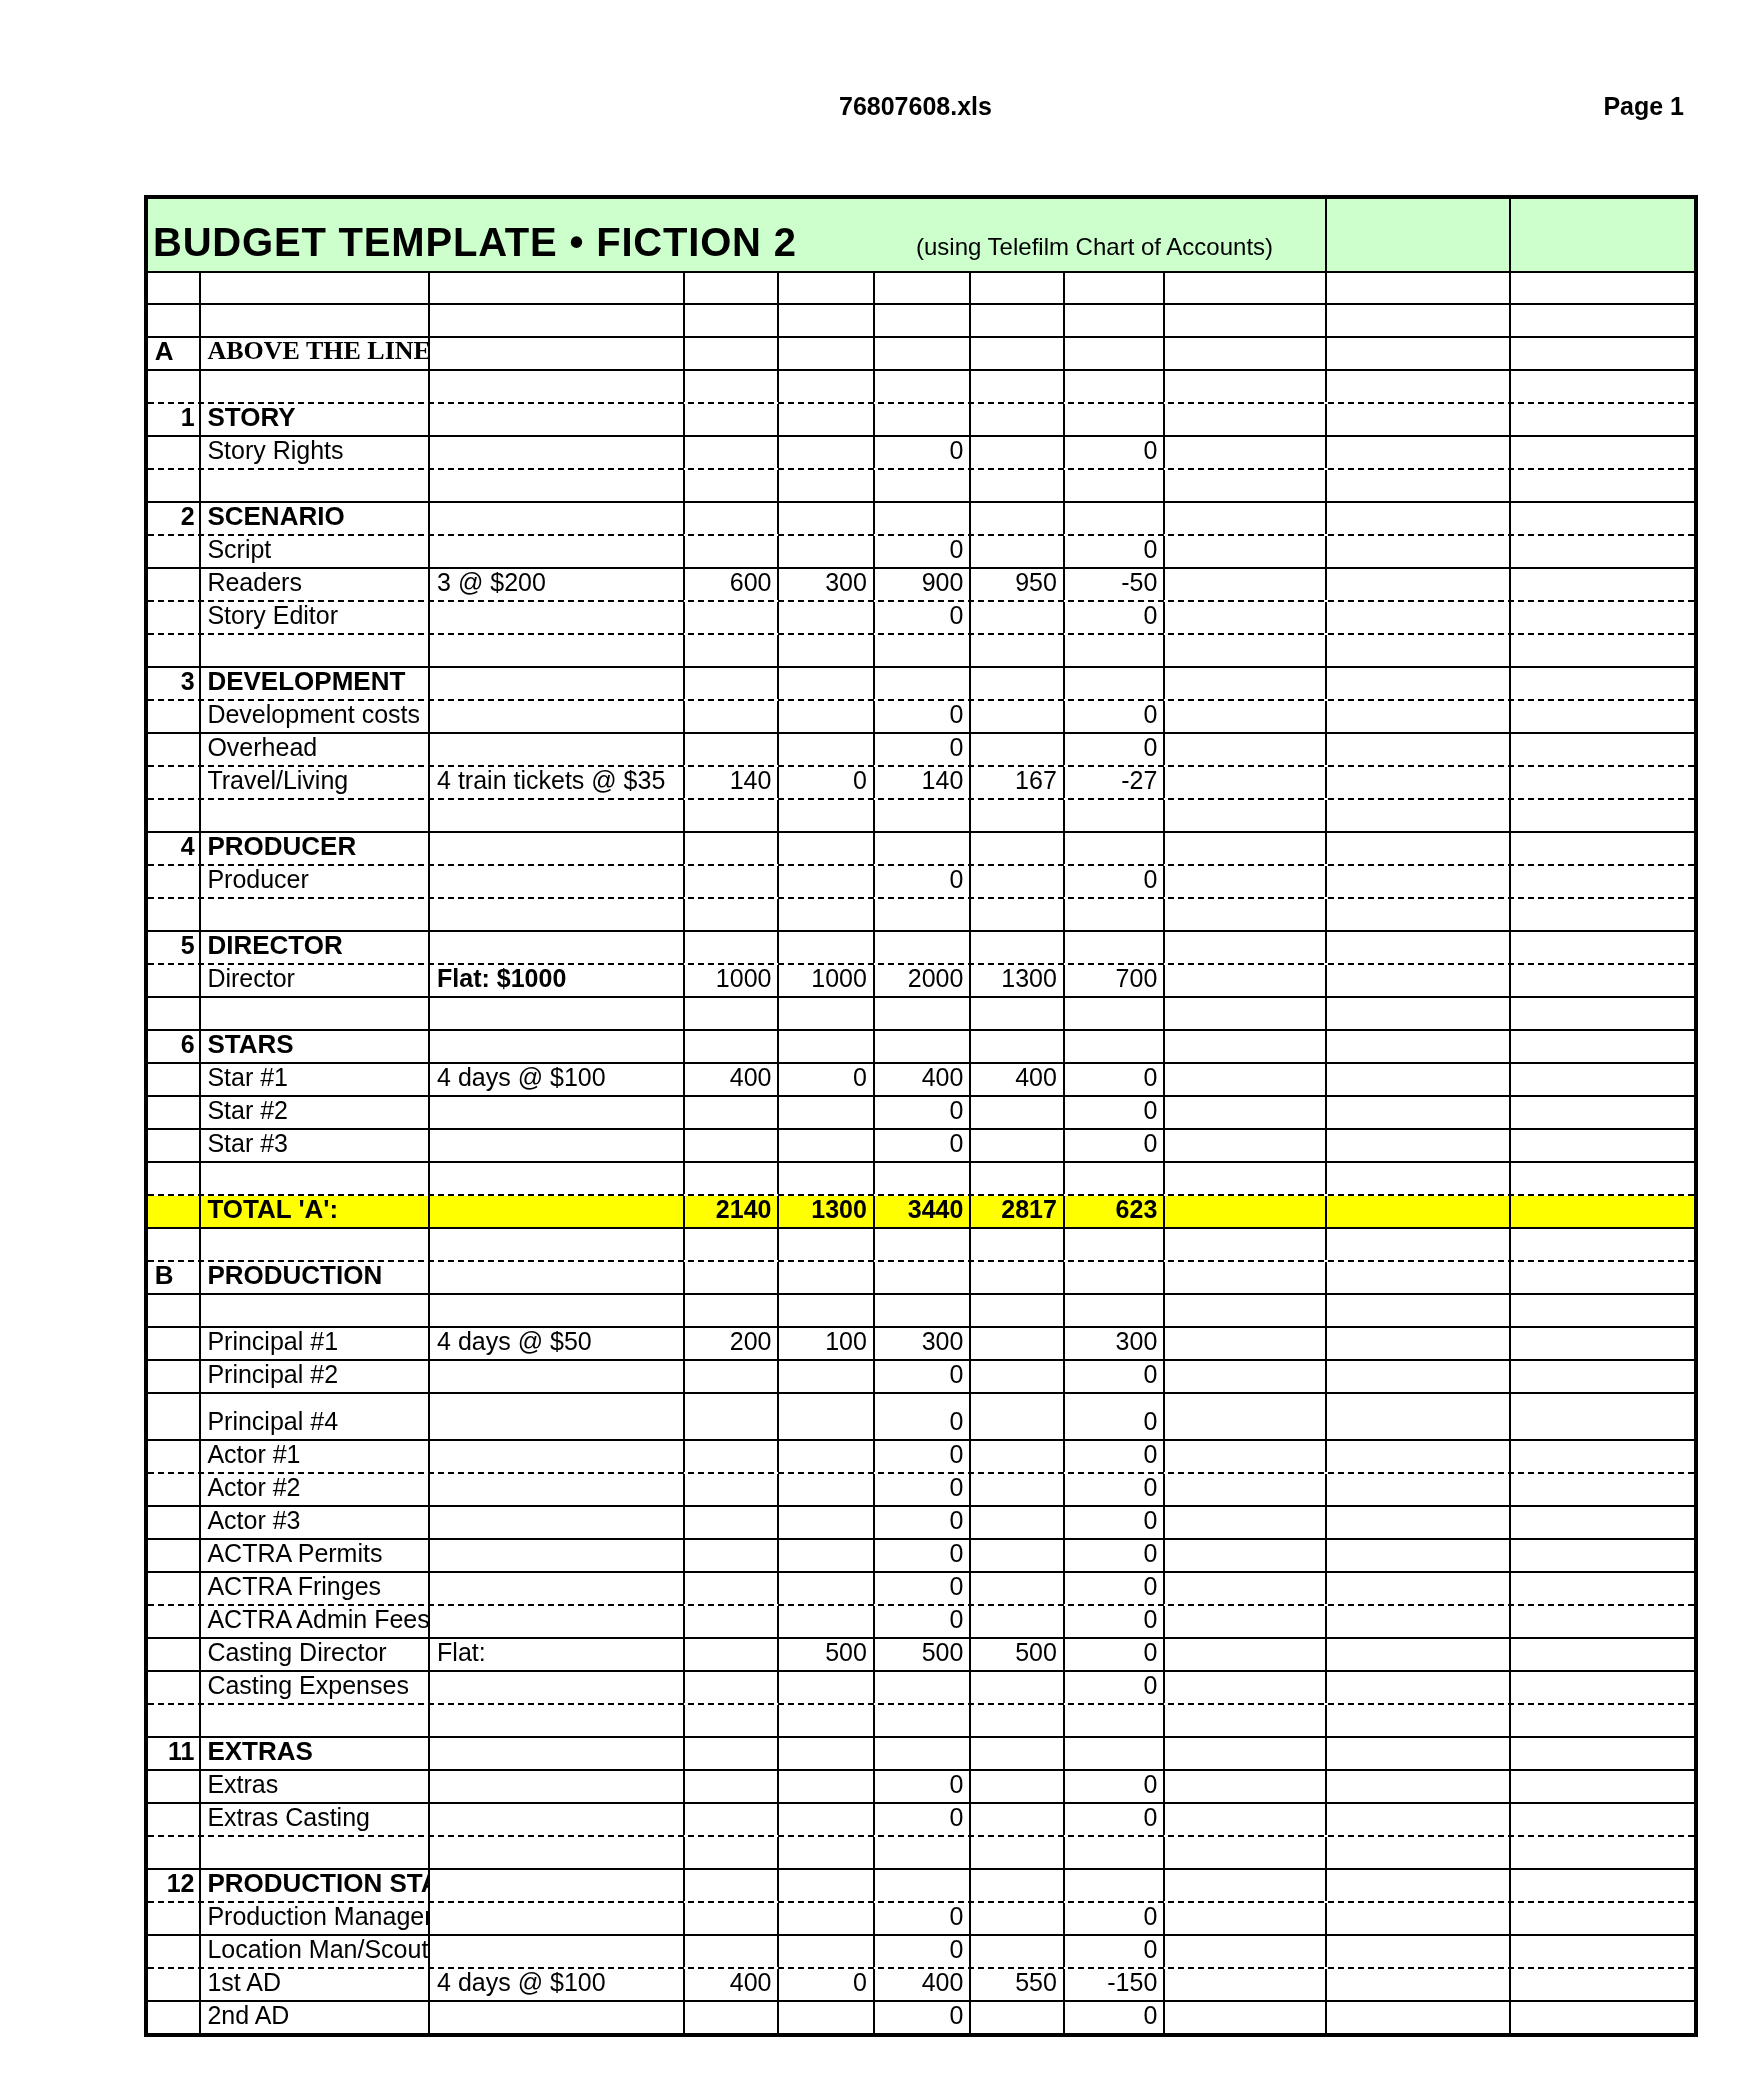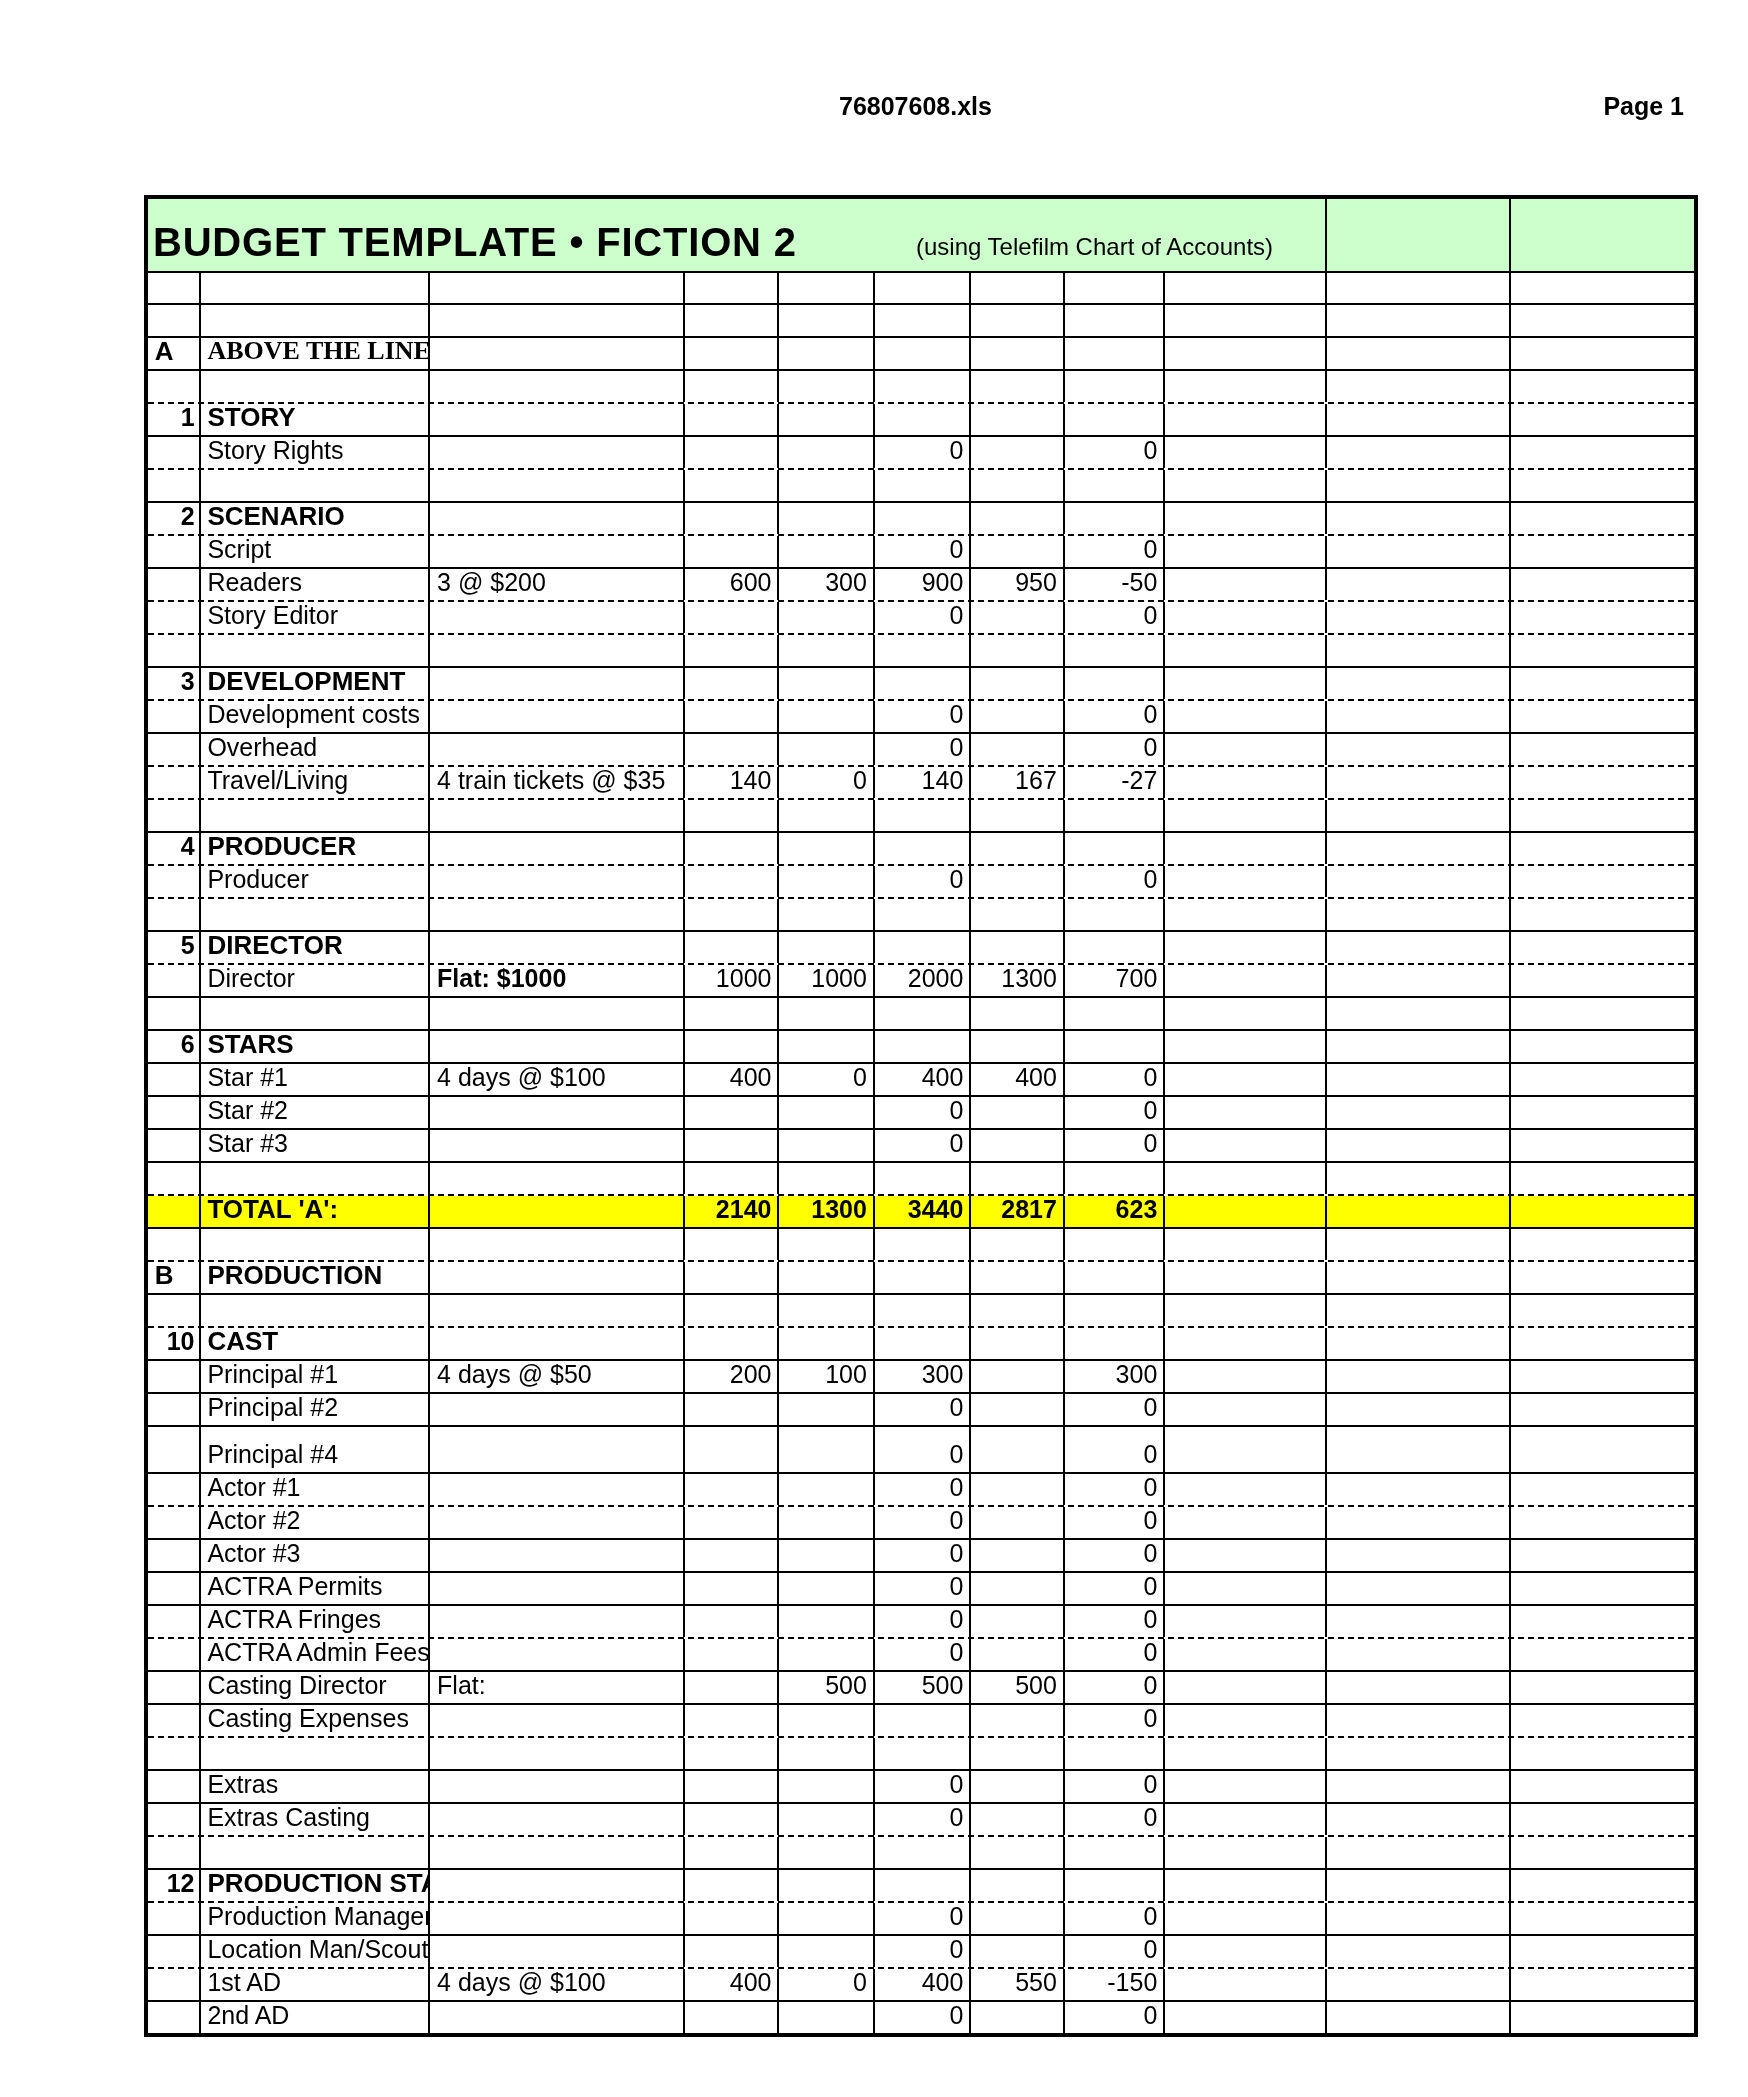--- a/index.html
+++ b/index.html
@@ -467,33 +467,20 @@
         <div class="cell txt" style="width: 256px;"></div>
         <div class="cell num" style="width: 95px;"></div>
         <div class="cell num" style="width: 96px;"></div>
         <div class="cell num" style="width: 97px;"></div>
         <div class="cell num" style="width: 94px;"></div>
         <div class="cell num" style="width: 101px;"></div>
         <div class="cell" style="width: 163px;"></div>
         <div class="cell" style="width: 185px;"></div>
         <div class="cell" style="width: 186px;"></div>
       </div>
-      <div class="row dashed" style="height: 33px;">
-        <div class="cell accnum bold" style="width: 51px;">10</div>
-        <div class="cell txt secfont bold" style="width: 231px;">CAST</div>
-        <div class="cell txt" style="width: 256px;"></div>
-        <div class="cell num" style="width: 95px;"></div>
-        <div class="cell num" style="width: 96px;"></div>
-        <div class="cell num" style="width: 97px;"></div>
-        <div class="cell num" style="width: 94px;"></div>
-        <div class="cell num" style="width: 101px;"></div>
-        <div class="cell" style="width: 163px;"></div>
-        <div class="cell" style="width: 185px;"></div>
-        <div class="cell" style="width: 186px;"></div>
-      </div>
       <div class="row" style="height: 33px;">
         <div class="cell accnum" style="width: 51px;"></div>
         <div class="cell txt" style="width: 231px;">Principal #1</div>
         <div class="cell txt" style="width: 256px;">4 days @ $50</div>
         <div class="cell num" style="width: 95px;">200</div>
         <div class="cell num" style="width: 96px;">100</div>
         <div class="cell num" style="width: 97px;">300</div>
         <div class="cell num" style="width: 94px;"></div>
         <div class="cell num" style="width: 101px;">300</div>
         <div class="cell" style="width: 163px;"></div>
@@ -626,20 +613,33 @@
         <div class="cell num" style="width: 97px;"></div>
         <div class="cell num" style="width: 94px;"></div>
         <div class="cell num" style="width: 101px;">0</div>
         <div class="cell" style="width: 163px;"></div>
         <div class="cell" style="width: 185px;"></div>
         <div class="cell" style="width: 186px;"></div>
       </div>
       <div class="row dashed" style="height: 33px;">
         <div class="cell accnum" style="width: 51px;"></div>
         <div class="cell txt" style="width: 231px;"></div>
+        <div class="cell txt" style="width: 256px;"></div>
+        <div class="cell num" style="width: 95px;"></div>
+        <div class="cell num" style="width: 96px;"></div>
+        <div class="cell num" style="width: 97px;"></div>
+        <div class="cell num" style="width: 94px;"></div>
+        <div class="cell num" style="width: 101px;"></div>
+        <div class="cell" style="width: 163px;"></div>
+        <div class="cell" style="width: 185px;"></div>
+        <div class="cell" style="width: 186px;"></div>
+      </div>
+      <div class="row" style="height: 33px;">
+        <div class="cell accnum bold" style="width: 51px;">11</div>
+        <div class="cell txt secfont bold" style="width: 231px;">EXTRAS</div>
         <div class="cell txt" style="width: 256px;"></div>
         <div class="cell num" style="width: 95px;"></div>
         <div class="cell num" style="width: 96px;"></div>
         <div class="cell num" style="width: 97px;"></div>
         <div class="cell num" style="width: 94px;"></div>
         <div class="cell num" style="width: 101px;"></div>
         <div class="cell" style="width: 163px;"></div>
         <div class="cell" style="width: 185px;"></div>
         <div class="cell" style="width: 186px;"></div>
       </div>

